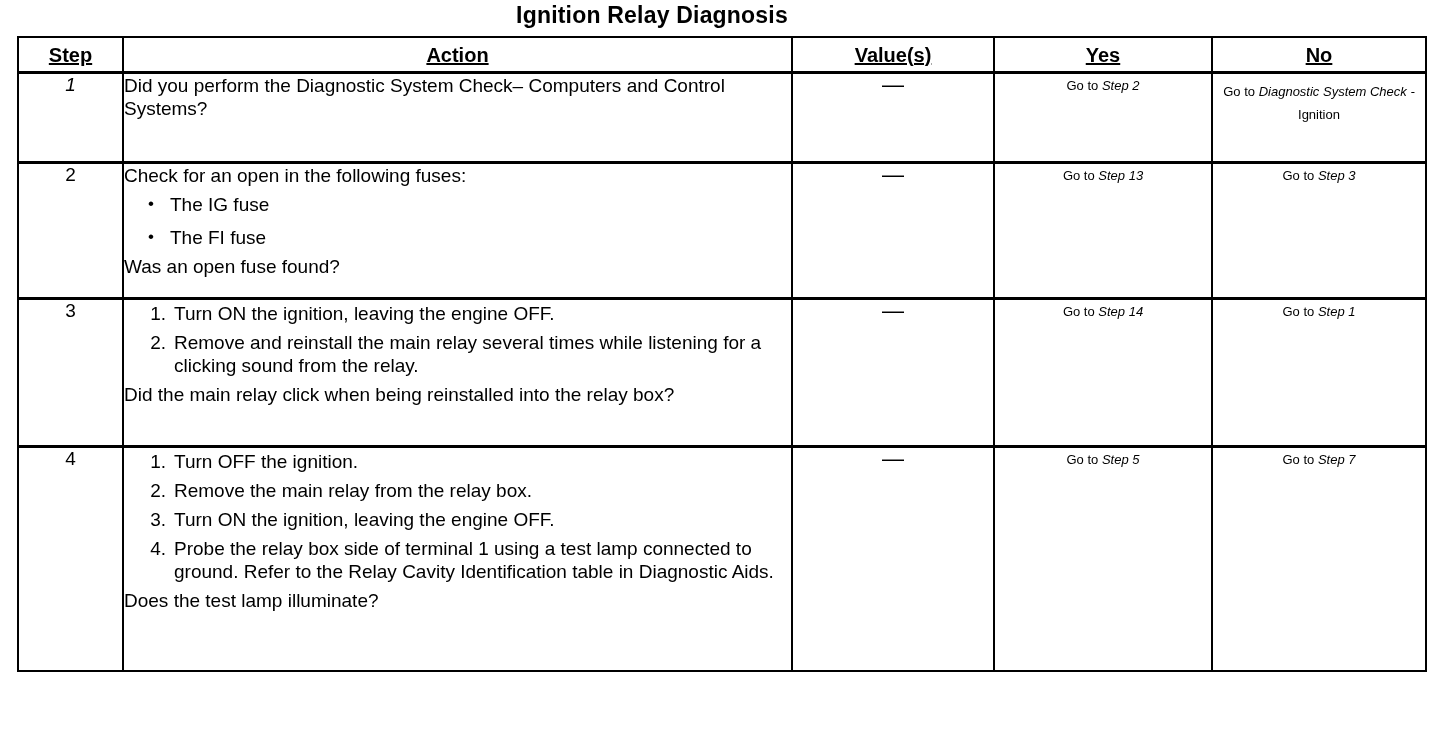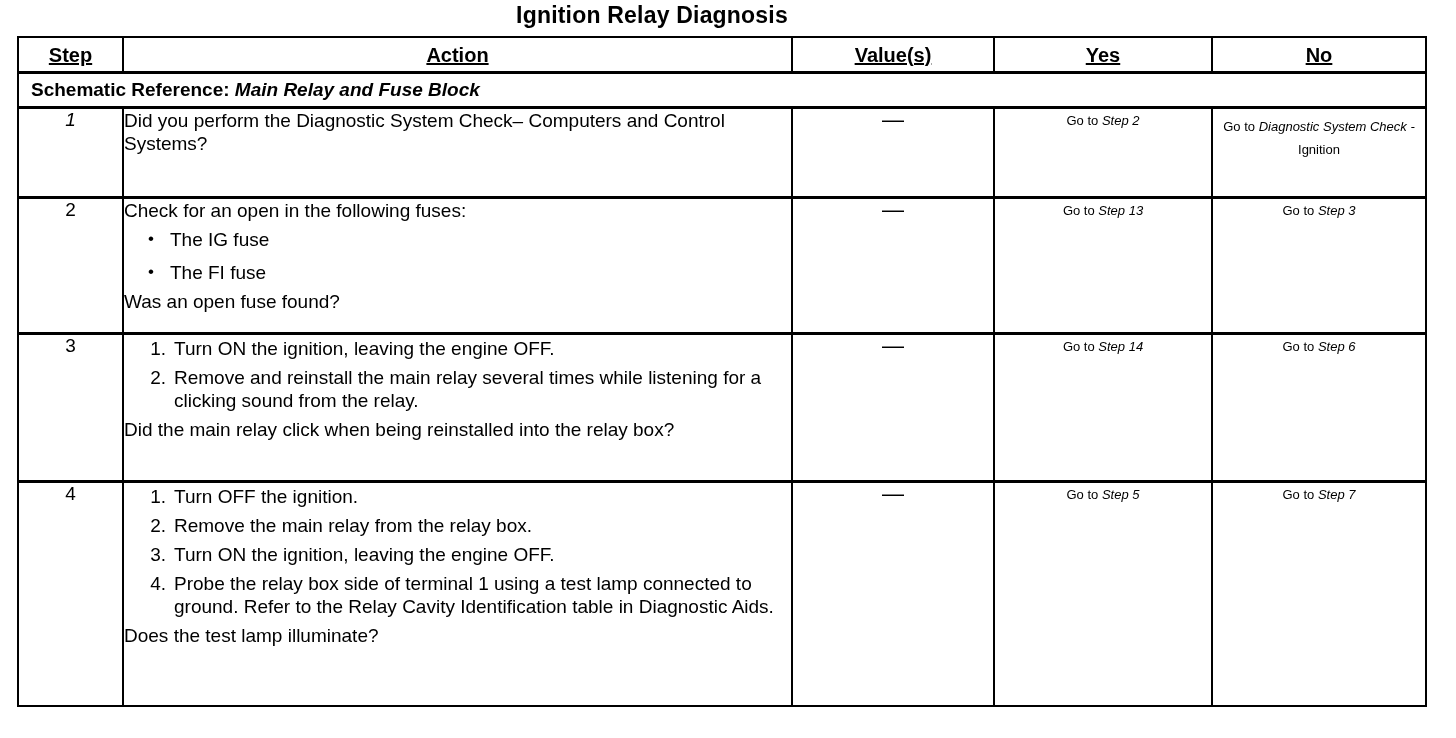--- a/index.html
+++ b/index.html
@@ -197,23 +197,20 @@
         <th>Step</th>
         <th>Action</th>
         <th>Value(s)</th>
         <th>Yes</th>
         <th>No</th>
       </tr>
     </thead>
 
     <tbody>
 
-      <tr class="schem-row">
-        <td colspan="5"><span>Schematic Reference:</span><span>&nbsp;</span><span class="schem-val">Main Relay and Fuse Block</span></td>
-      </tr>
 
       <tr class="body-row" style="height:90px;">
         <td class="cell-step italic">1</td>
         <td class="cell-action">
           <p class="lead-text">Did you perform the Diagnostic System Check– Computers and Control Systems?</p>
         </td>
         <td class="cell-value">
           <span class="dash">—</span>
         </td>
         <td class="cell-answer"><span>Go to </span><em>Step 2</em></td>
@@ -243,21 +240,21 @@
           <ol class="numsteps">
             <li>Turn ON the ignition, leaving the engine OFF.</li>
             <li>Remove and reinstall the main relay several times while listening for a clicking sound from the relay.</li>
           </ol>
           <p class="tail-text">Did the main relay click when being reinstalled into the relay box?</p>
         </td>
         <td class="cell-value">
           <span class="dash">—</span>
         </td>
         <td class="cell-answer"><span>Go to </span><em>Step 14</em></td>
-        <td class="cell-answer"><span>Go to </span><em>Step 6</em></td>
+        <td class="cell-answer"><span>Go to </span><em>Step 1</em></td>
       </tr>
 
       <tr class="body-row" style="height:224px;">
         <td class="cell-step">4</td>
         <td class="cell-action">
           <ol class="numsteps">
             <li>Turn OFF the ignition.</li>
             <li>Remove the main relay from the relay box.</li>
             <li>Turn ON the ignition, leaving the engine OFF.</li>
             <li>Probe the relay box side of terminal 1 using a test lamp connected to ground. Refer to the Relay Cavity Identification table in Diagnostic Aids.</li>

